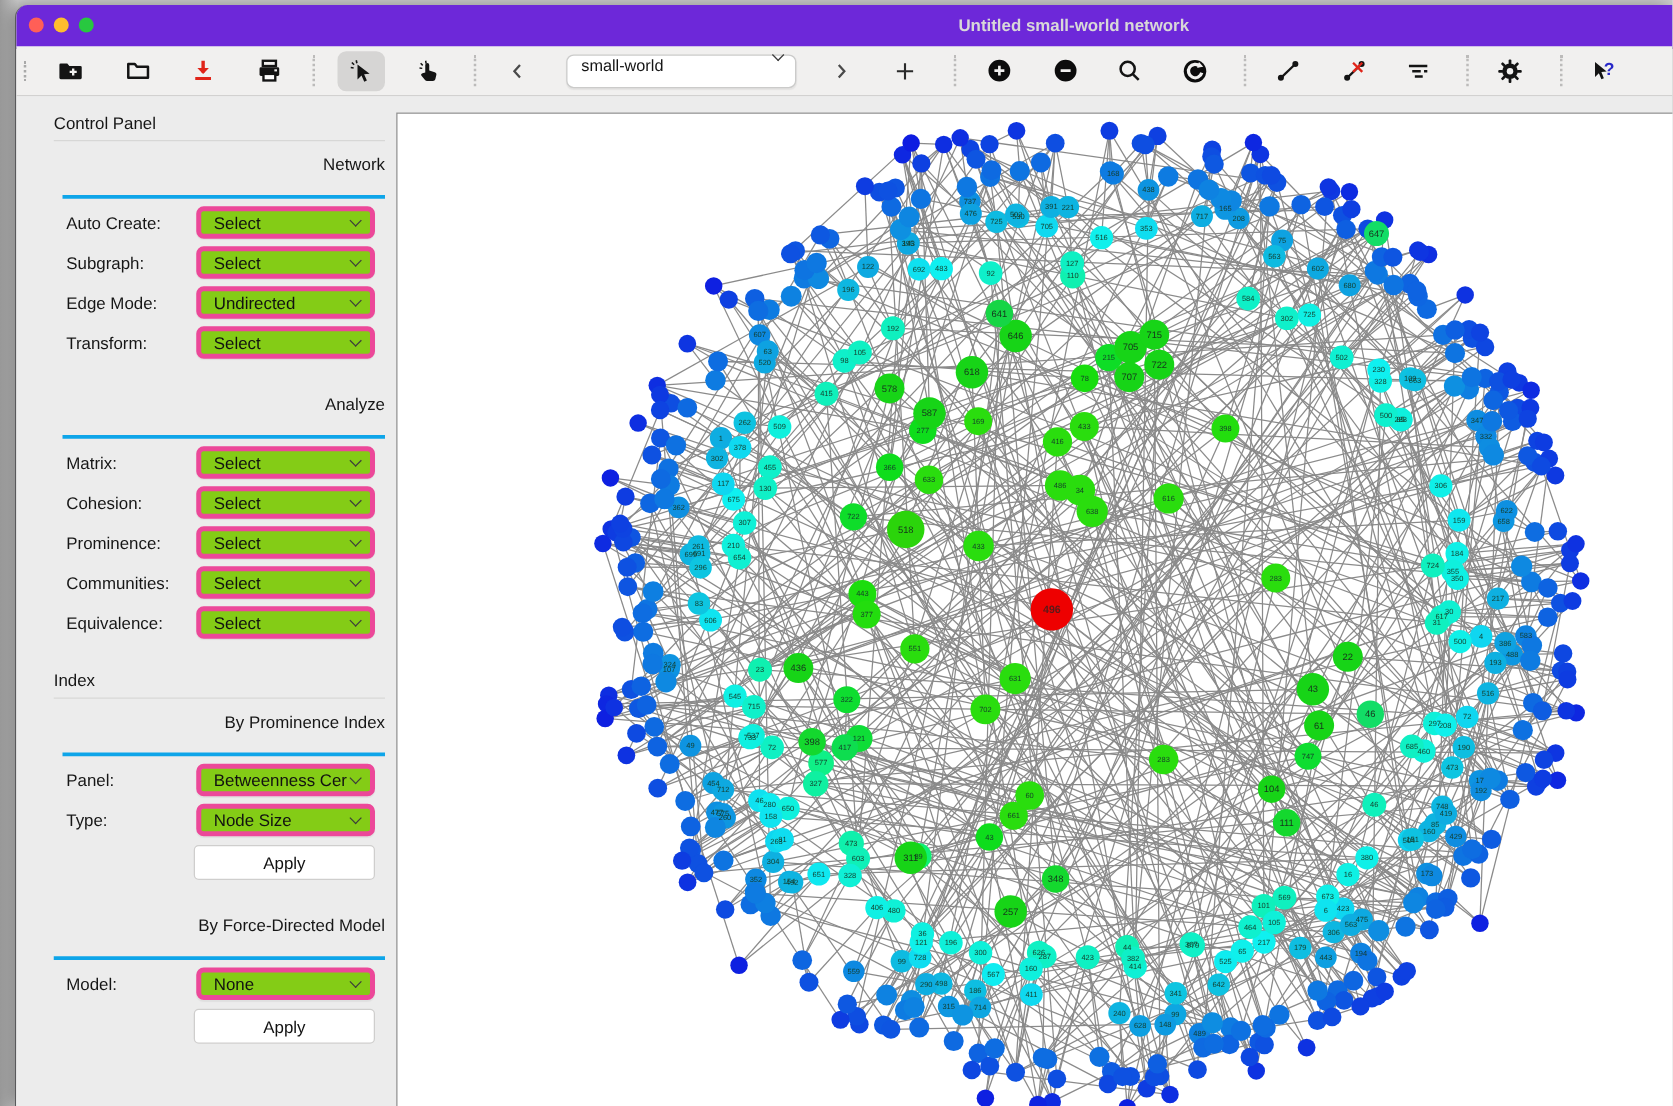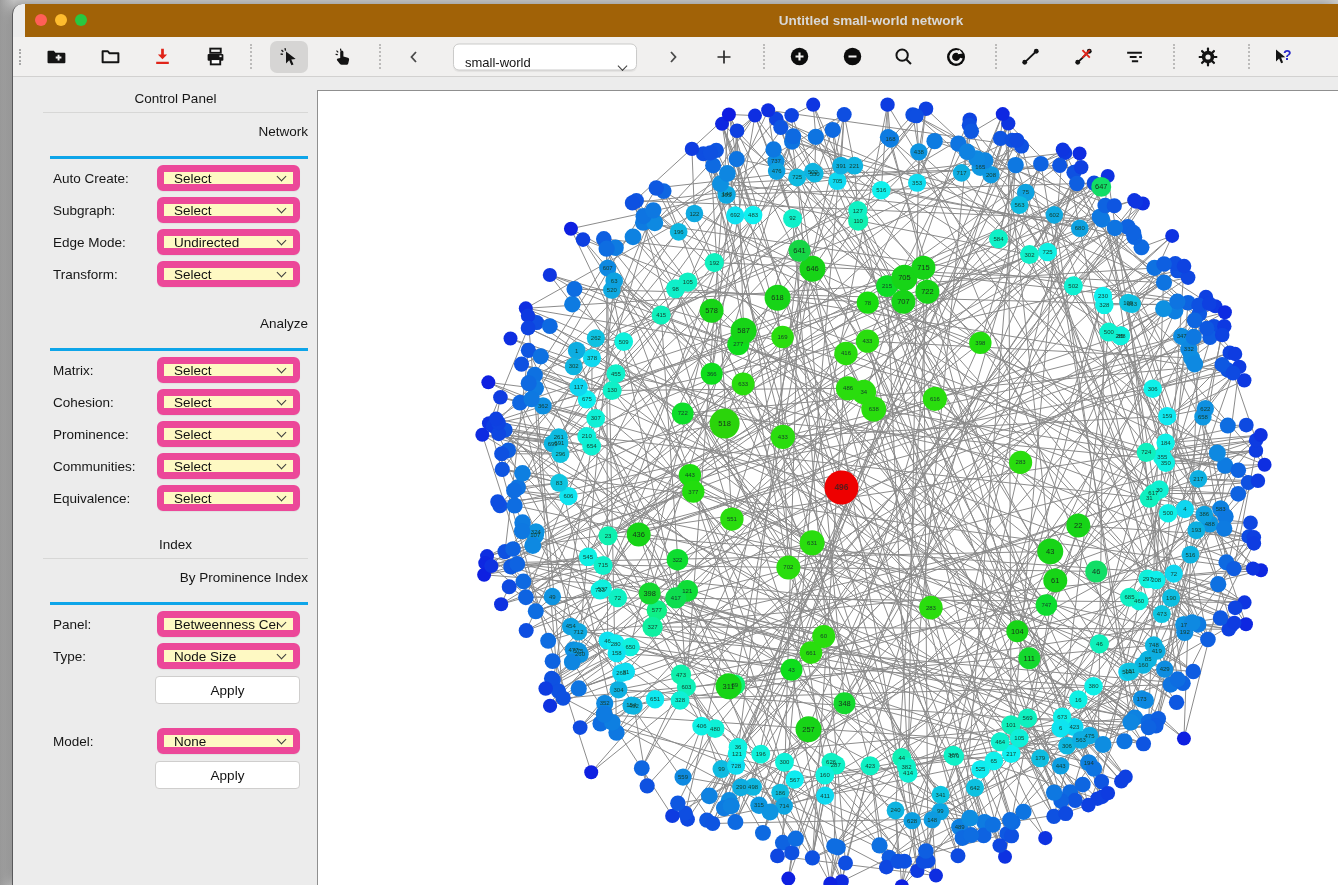--- a/index.html
+++ b/index.html
@@ -6,54 +6,54 @@
   html,body { width:1338px; height:885px; overflow:hidden;
     font-family:"Liberation Sans", sans-serif;
     background:linear-gradient(90deg,#9e9e9e,#cfcfcf 14px,#cfcfcf); }
 
   .window { position:absolute; left:12px; top:4px; width:1326px; height:881px;
     border-radius:10px 0 0 0; overflow:hidden; background:#ececec;
     border-left:1px solid #59595b; box-shadow:-4px 0 14px rgba(0,0,0,.35); }
 
   
   .titlebar { position:absolute; left:0; top:0; right:0; height:35px;
-    background:#a16207; border-bottom:1px solid #2e2e30;margin-left:12px; }
+    background:#6d28d9; border-bottom:1px solid #2e2e30; }
   .lights { position:absolute; left:10px; top:10px; display:flex; gap:8px; }
   .light { width:12px; height:12px; border-radius:50%; }
   .win-title { position:absolute; left:846px; top:0; transform:translateX(-50%);
     line-height:33px; font-size:13.5px; font-weight:bold; color:#d8d8d8; white-space:nowrap; }
 
   
   .toolbar { position:absolute; left:0; top:33px; right:0; height:40px;
     background:#f1f0ef; border-bottom:1px solid #d2d1d0; }
   .tgrip { position:absolute; left:6px; top:12px; height:16px; width:0;
     border-left:2px dotted #a9a9a9; }
   .tbtn { position:absolute; top:50%; transform:translate(-50%,-50%);
     width:38px; height:32px; display:flex; align-items:center; justify-content:center;
     border-radius:7px; cursor:default; }
   .tbtn.selected { background:#d6d5d4; }
   .tsep { position:absolute; top:7px; bottom:7px; width:0; border-left:2px dotted #bcbbba; }
   .combo { position:absolute; left:440px; top:50%; transform:translateY(-50%);
     width:184px; height:27px; background:#fff; border:1px solid #cbcbca; border-radius:6px;
-    box-shadow:0 1px 1px rgba(0,0,0,.06); display:flex; align-items:flex-end; }
+    box-shadow:0 1px 1px rgba(0,0,0,.06); display:flex; align-items:flex-start; }
   .combo .val { flex:1; padding-left:11px; font-size:13px; color:#141414; }
   .chev { width:7px; height:7px; border-right:1.7px solid #3c3c3c; border-bottom:1.7px solid #3c3c3c;
     transform:rotate(45deg); margin:-4px 10px 0 0; flex:none; }
 
   
   .main { position:absolute; left:0; top:73px; right:0; bottom:0; background:#ececec; }
 
   
   .sidebar { position:absolute; left:0; top:0; width:304px; bottom:0; padding:14px 9px 0 30px;
     color:#161616; font-size:13.5px; }
-  .cp-title { padding-bottom:6px; border-bottom:1px solid #d7d7d6;text-align:center; }
+  .cp-title { padding-bottom:6px; border-bottom:1px solid #d7d7d6; }
   .sec-title { margin:11px 0 0 7px; padding-bottom:17px; border-bottom:3px solid #0ea5e9;text-align:right; }
   .row { display:flex; align-items:center; margin:6px 0 6px 10px; height:26px; }
   .row label { width:104px; flex:none; }
-  .sel { width:143px; height:26px; background:#fef9c3; border:7px solid #ec4899; border-radius:6px;
+  .sel { width:143px; height:26px; background:#84cc16; border:4px solid #ec4899; border-radius:6px;
     box-shadow:0 1px 1px rgba(0,0,0,.05); display:flex; align-items:center; }
   .sel .val { flex:1; padding-left:10px; font-size:13.5px; color:#111;
     white-space:nowrap; overflow:hidden; }
   .sel .chev { margin-right:8px; }
   .apply { display:block; width:145px; height:28px; margin:7px 0 0 112px; background:#fff;
     border:1px solid #cfcecd; border-radius:4px; font-size:13.5px; color:#111;
     font-family:"Liberation Sans",sans-serif; }
   .gap-lg { height:18px; } .gap-md { height:12px; }
 
   
@@ -308,20 +308,21 @@
       <div class="row">
           <label>Type:</label>
         <div class="sel">
             <span class="val">Node Size</span>
             <span class="chev"></span>
           </div>
         </div>
       <button class="apply">Apply</button>
 
       <div class="gap-lg"></div>
+      <div class="sec-title" style="margin-left:0">By Force-Directed Model</div>
       <div class="row">
           <label>Model:</label>
         <div class="sel">
             <span class="val">None</span>
             <span class="chev"></span>
           </div>
         </div>
       <button class="apply">Apply</button>
     </div>
 

